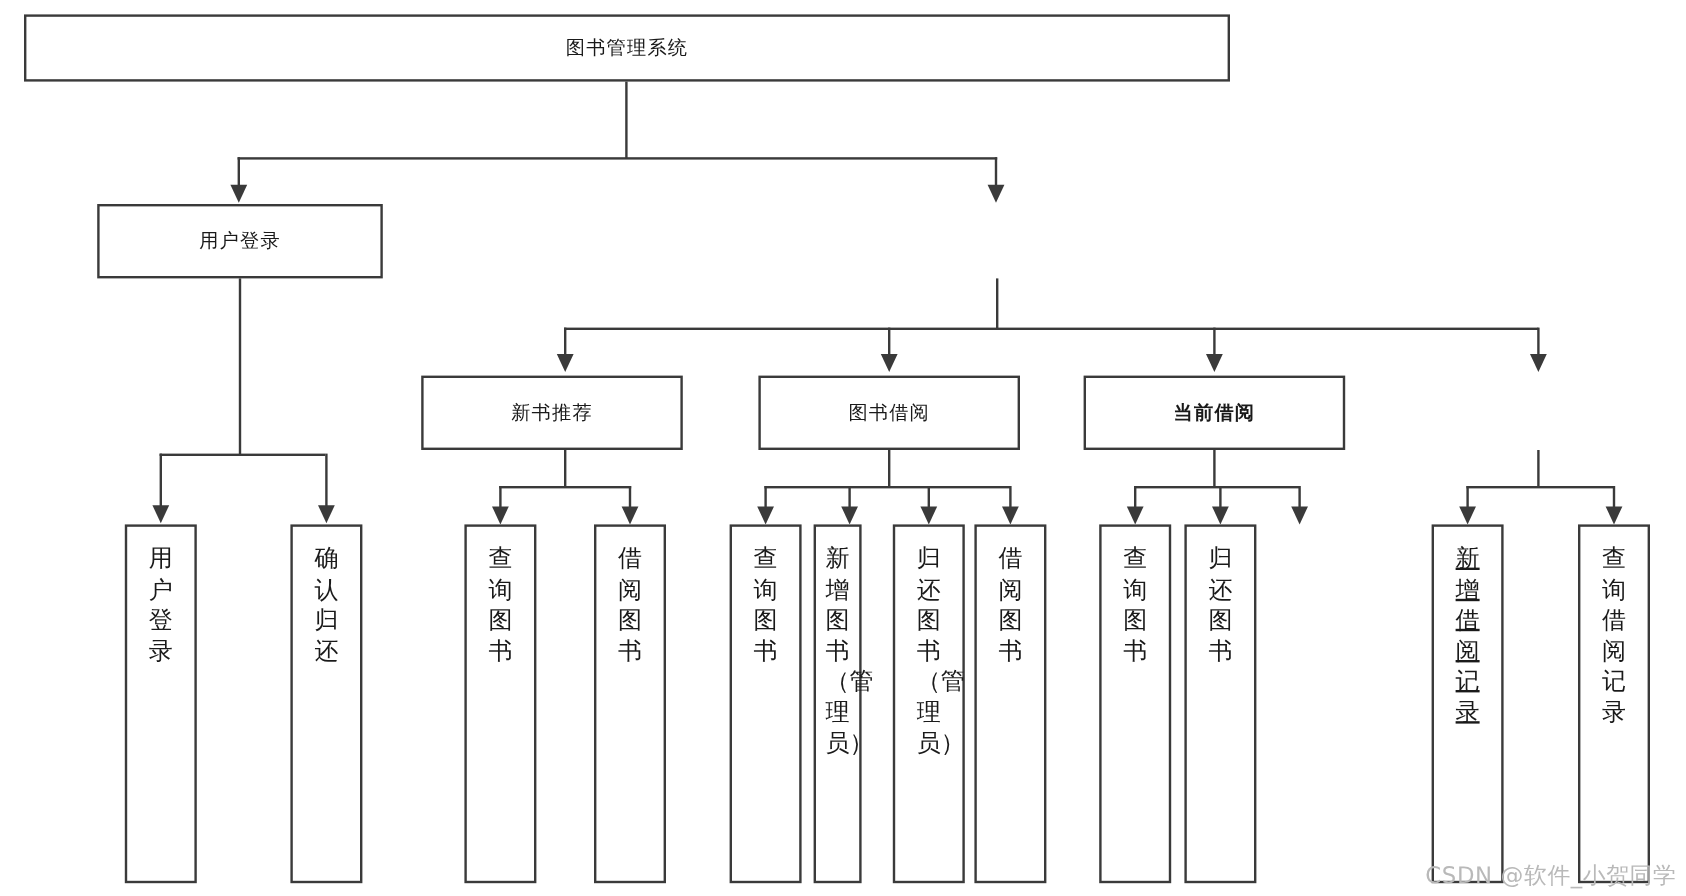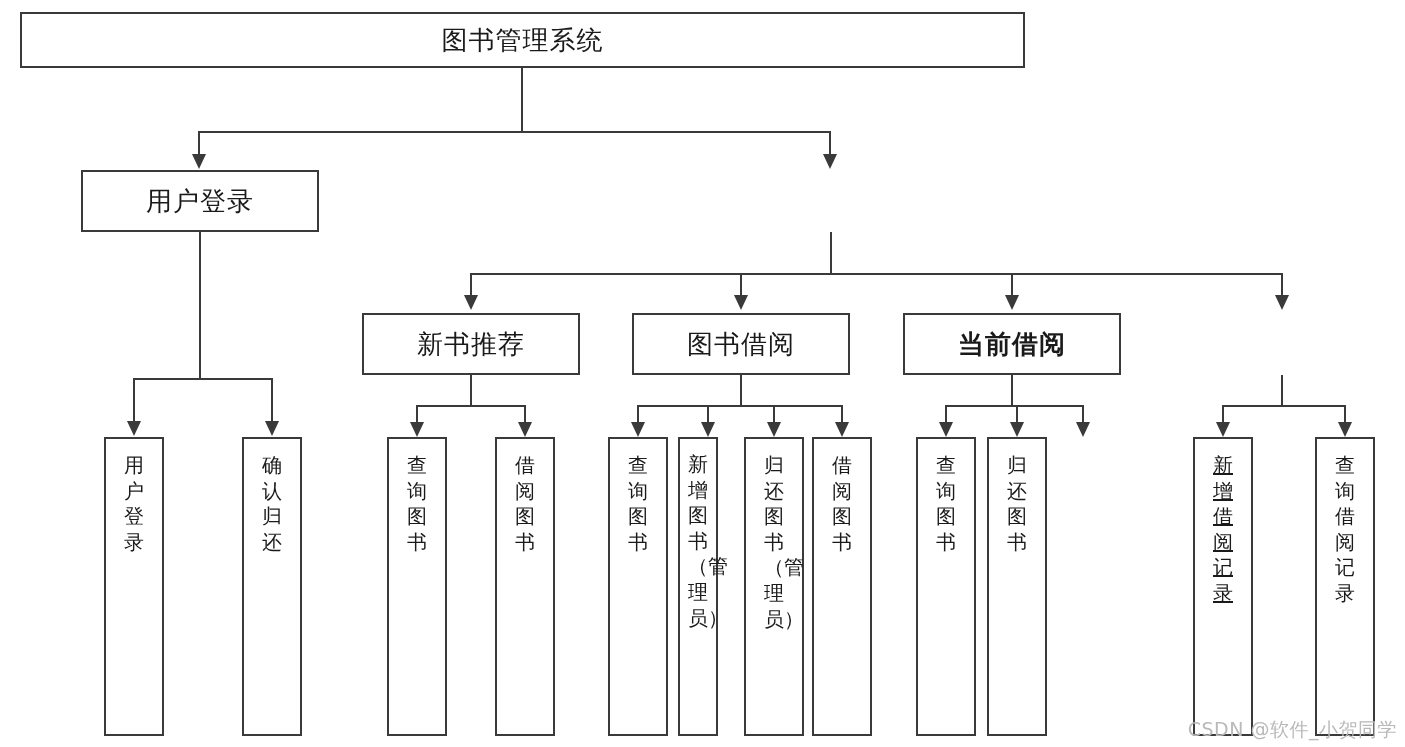--- a/index.html
+++ b/index.html
@@ -19,21 +19,21 @@
     position:absolute;
     box-sizing:border-box;
     background:#ffffff;
     border:2px solid #3a3a3a;
     display:flex;
     align-items:center;
     justify-content:center;
     color:#1a1a1a;
   }
   .node.h{
-    font-size:26px;
+    font-size:16px;
     letter-spacing:1px;
   }
   .node .lbl-h{
     white-space:nowrap;
     line-height:1;
   }
   
   .node.v{
     align-items:flex-start;
     justify-content:center;
@@ -108,21 +108,21 @@
   <div class="ln hlin" style="left:470px;top:273px;width:812px;"></div>
   <div class="ln vlin" style="left:470px;top:273px;height:24px;"></div>
   <div class="arrow" style="left:464px;top:295px;"></div>
   <div class="ln vlin" style="left:740px;top:273px;height:24px;"></div>
   <div class="arrow" style="left:734px;top:295px;"></div>
   <div class="ln vlin" style="left:1011px;top:273px;height:24px;"></div>
   <div class="arrow" style="left:1005px;top:295px;"></div>
   <div class="ln vlin" style="left:1281px;top:273px;height:24px;"></div>
   <div class="arrow" style="left:1275px;top:295px;"></div>
 
-  <div class="node h" style="left:362px;top:313px;width:218px;height:62px;">
+  <div class="node h" style="left:351px;top:313px;width:218px;height:62px;">
     <span class="lbl-h">新书推荐</span>
   </div>
   <div class="node h" style="left:632px;top:313px;width:218px;height:62px;">
     <span class="lbl-h">图书借阅</span>
   </div>
   <div class="node h" style="left:903px;top:313px;width:218px;height:62px;font-weight:bold;">
     <span class="lbl-h">当前借阅</span>
   </div>
 
   <div class="ln vlin" style="left:470px;top:375px;height:31px;"></div>
@@ -169,21 +169,21 @@
   <div class="node v" style="left:387px;top:437px;width:60px;height:299px;">
     <span class="lbl-v">查询图书</span>
   </div>
   <div class="node v" style="left:495px;top:437px;width:60px;height:299px;">
     <span class="lbl-v">借阅图书</span>
   </div>
 
   <div class="node v" style="left:608px;top:437px;width:60px;height:299px;">
     <span class="lbl-v">查询图书</span>
   </div>
-  <div class="node v" style="left:678px;top:437px;width:40px;height:299px;font-family:Liberation Mono, monospace;">
+  <div class="node v" style="left:678px;top:437px;width:40px;height:299px;">
     <span class="lbl-v">新增图书（管理员）</span>
   </div>
   <div class="node v" style="left:744px;top:437px;width:60px;height:299px;">
     <span class="lbl-v">归还图书（管理员）</span>
   </div>
   <div class="node v" style="left:812px;top:437px;width:60px;height:299px;">
     <span class="lbl-v">借阅图书</span>
   </div>
 
   <div class="node v" style="left:916px;top:437px;width:60px;height:299px;">

